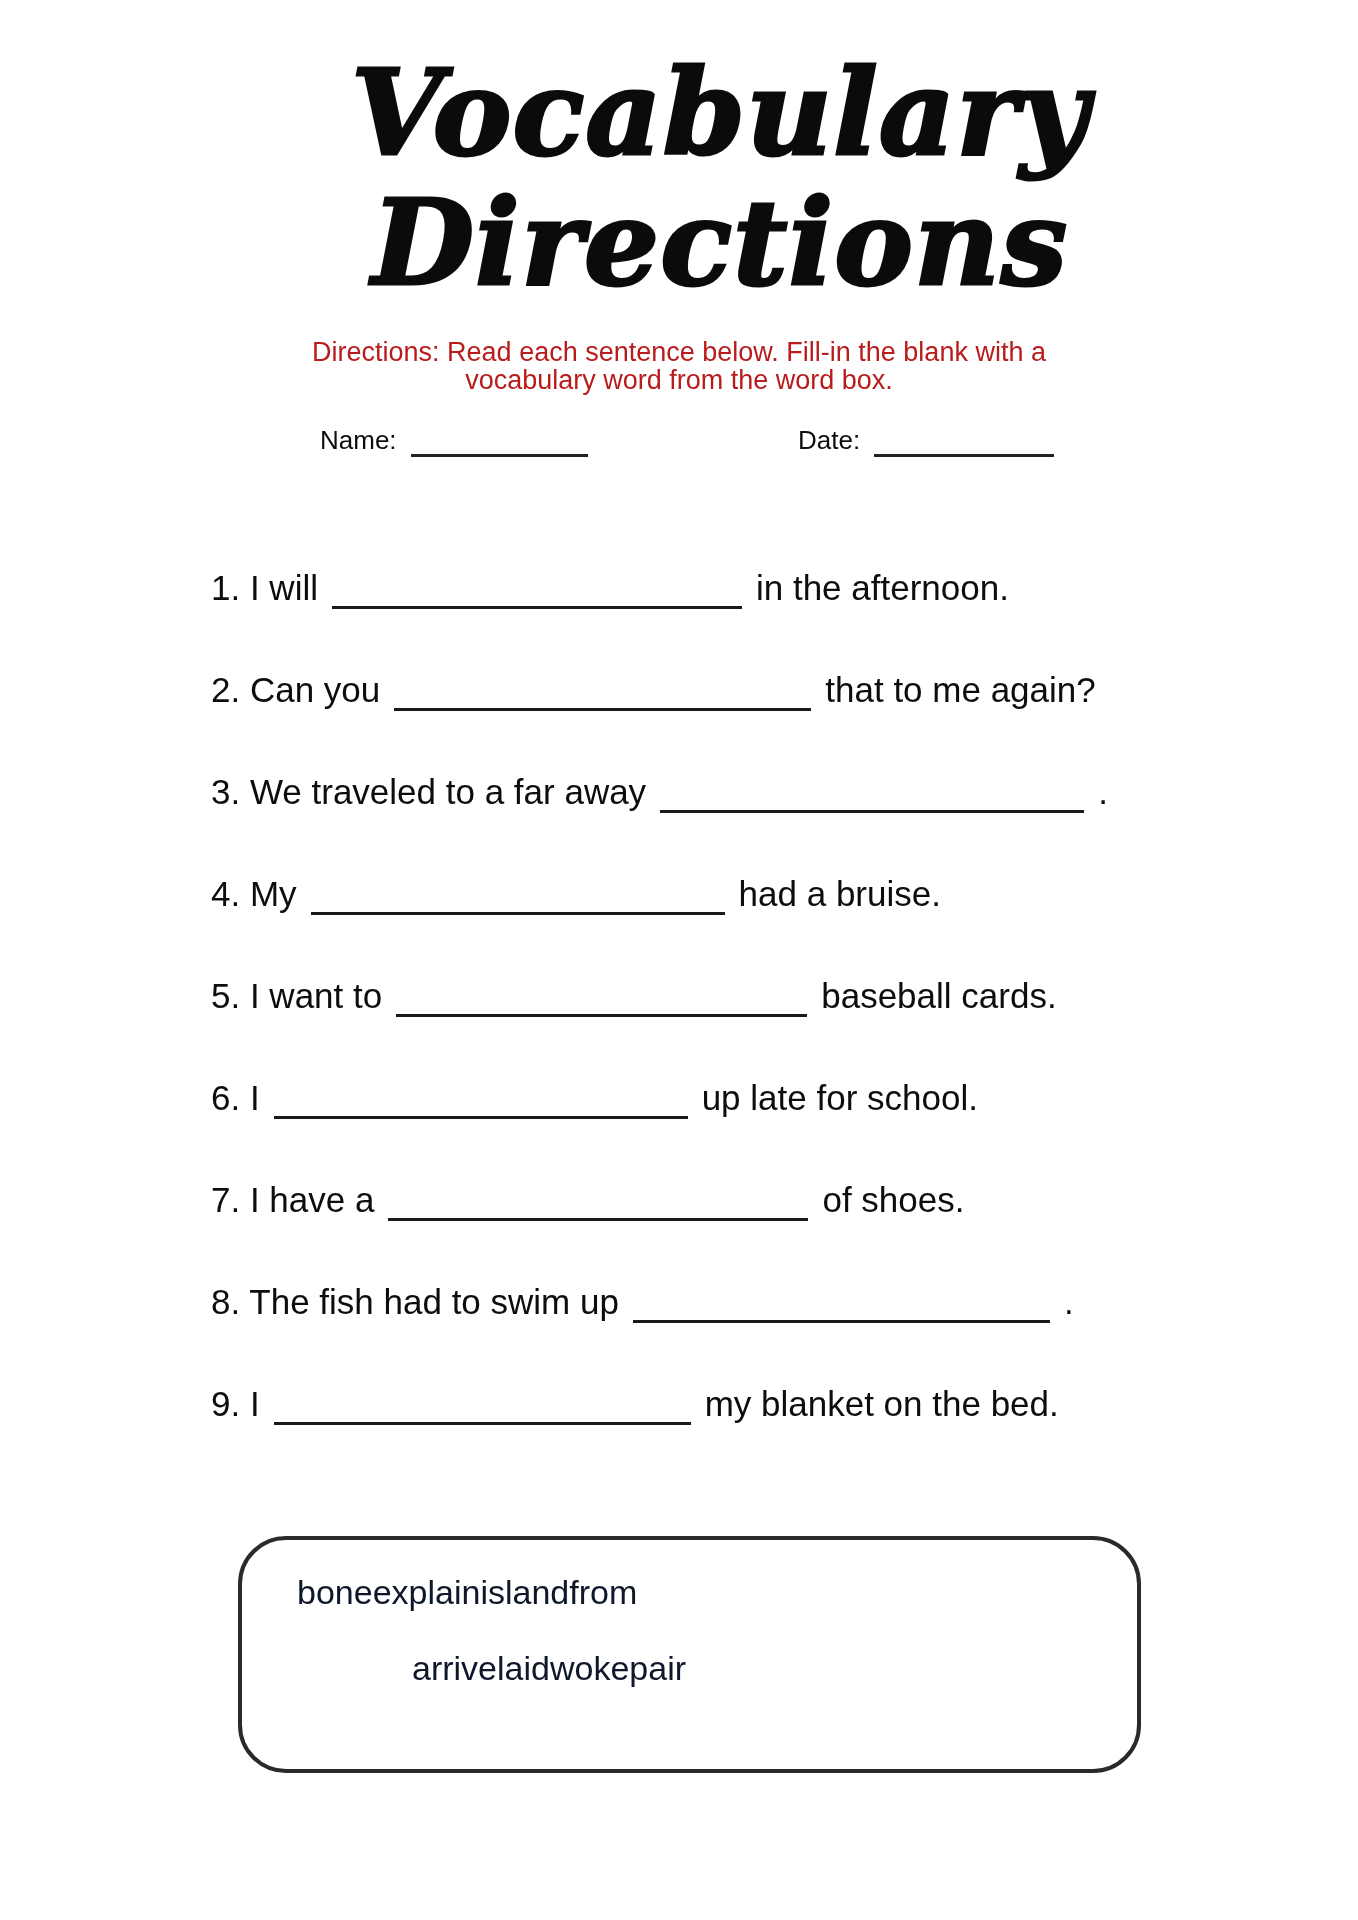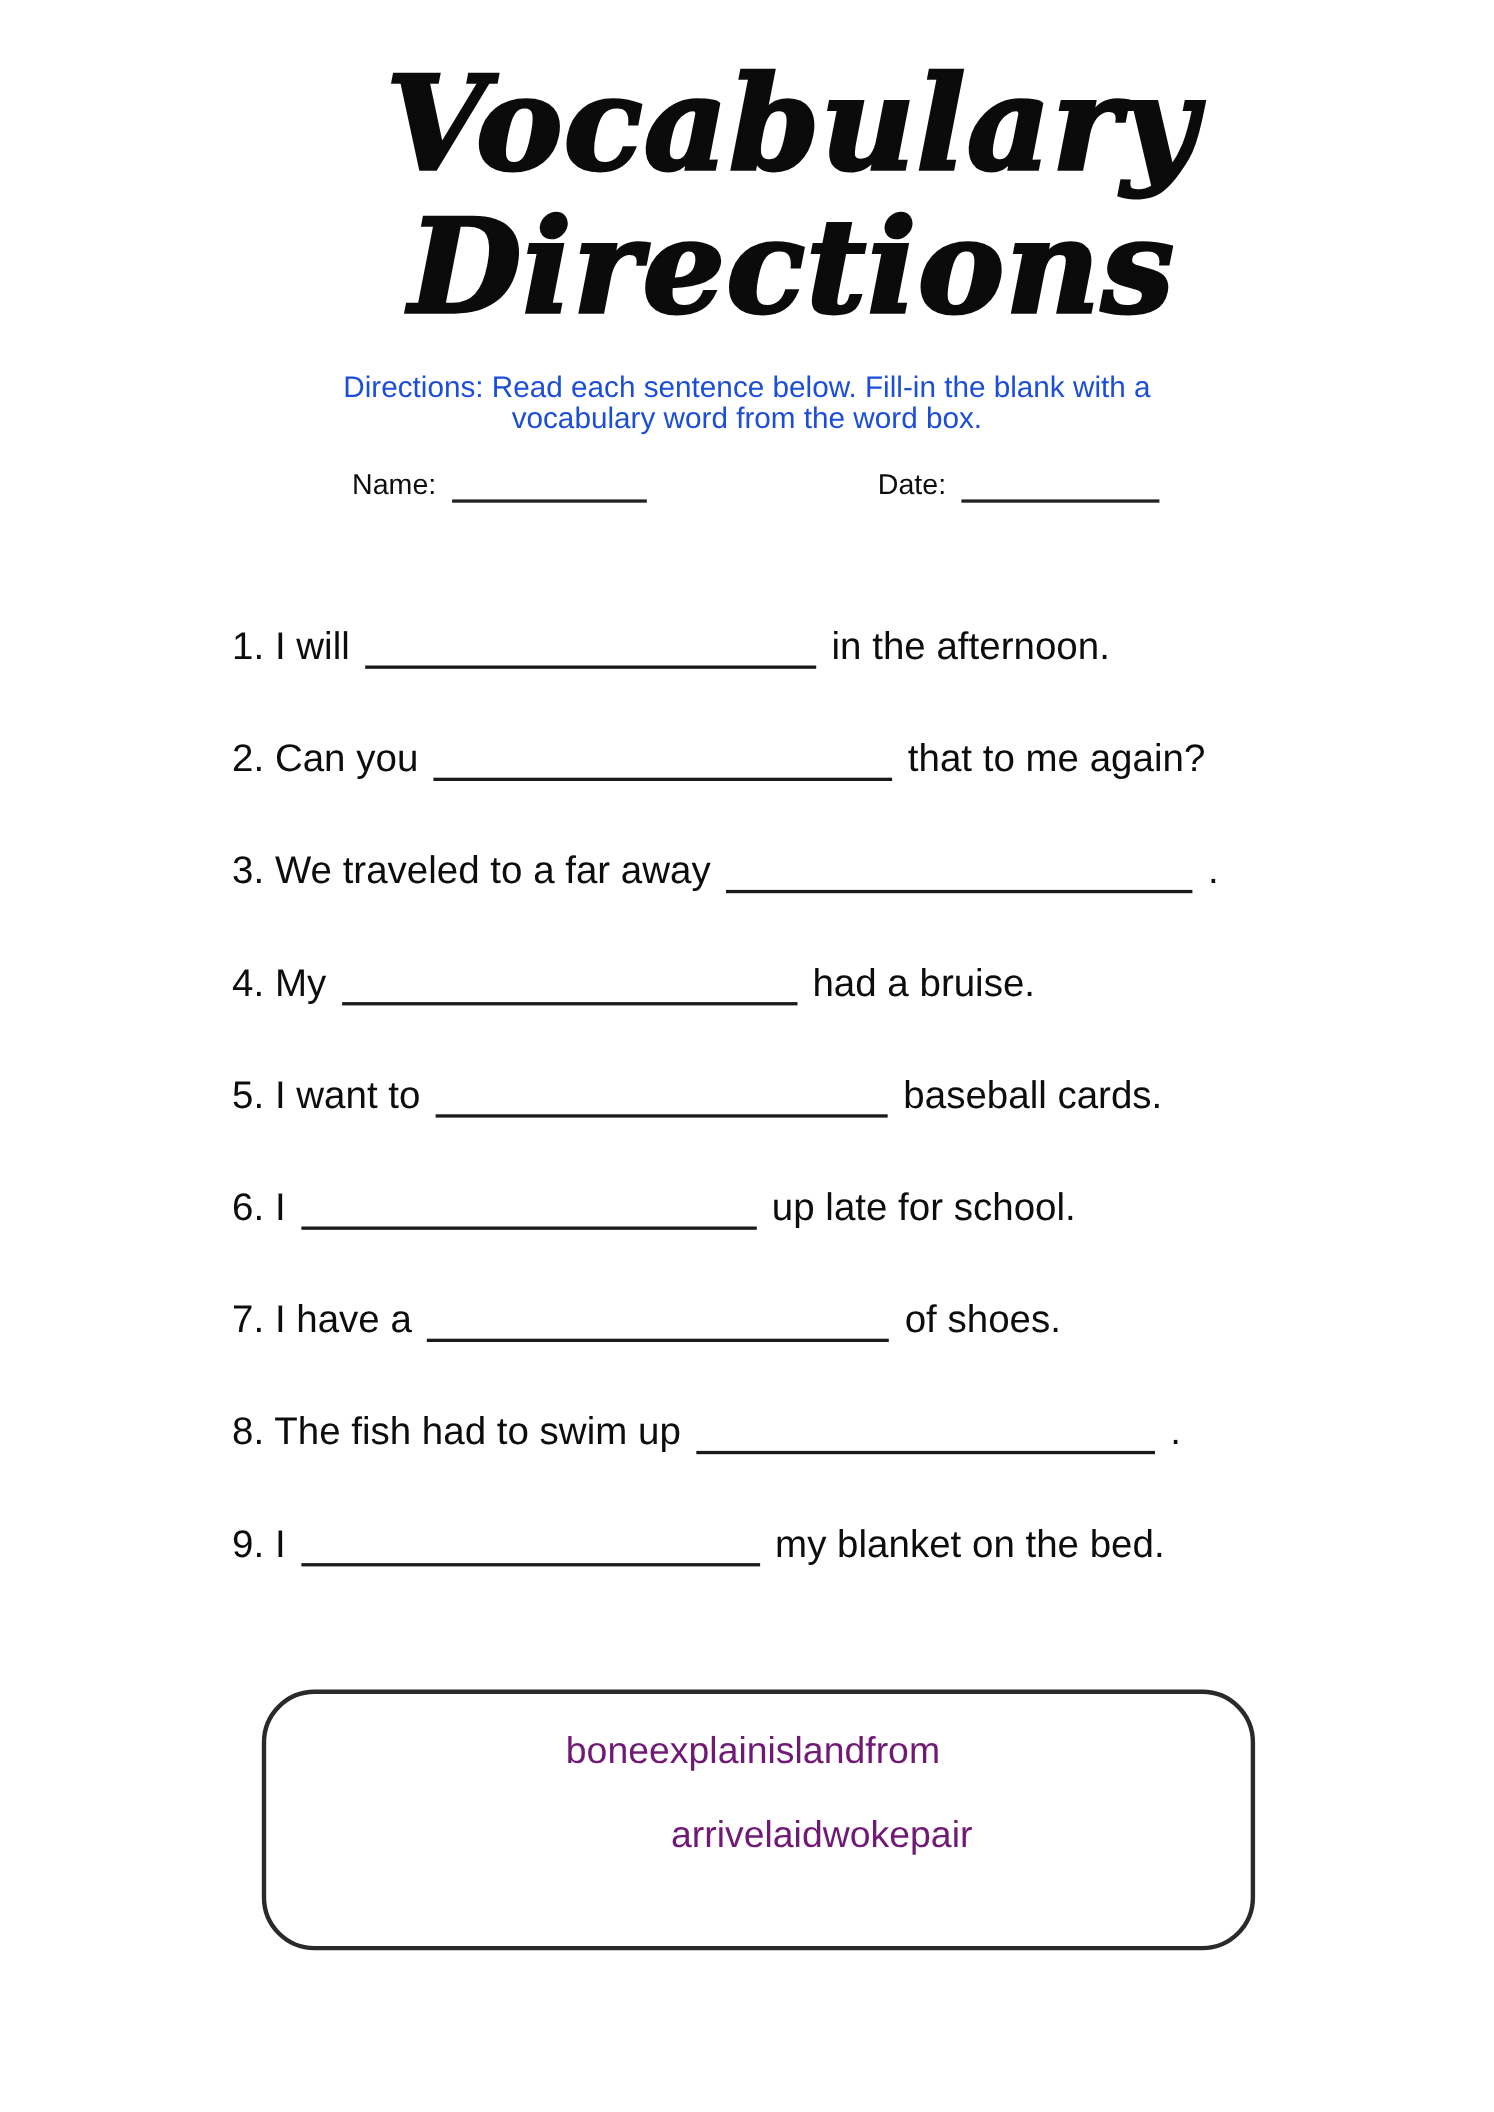--- a/index.html
+++ b/index.html
@@ -37,21 +37,21 @@
 
   
   .directions {
     position: absolute;
     top: 338px;
     left: 0;
     width: 100%;
     text-align: center;
     font-size: 27px;
     line-height: 1.04;
-    color: #1d4ed8;
+    color: #b91c1c;
   }
 
   
   .field-row {
     position: absolute;
     top: 424px;
     left: 0;
     width: 100%;
     height: 48px;
     font-size: 26px;
@@ -93,25 +93,25 @@
     top: 1536px;
     width: 903px;
     height: 237px;
     border: 4px solid #2a2a2a;
     border-radius: 48px;
     box-sizing: border-box;
     background: #ffffff;
   }
   .wb-row {
     display: flex;
-    justify-content: center;
+    justify-content: flex-start;
     align-items: center;
     font-size: 34px;
     height: 40px;
-    color: #701a75;
+    color: #0f172a;
   }
   .wb-row1 {
     margin-top: 32px;
     padding: 0 65px 0 55px;
   }
   .wb-row2 {
     margin-top: 36px;
     padding: 0 55px 0 170px;
   }
 </style>

